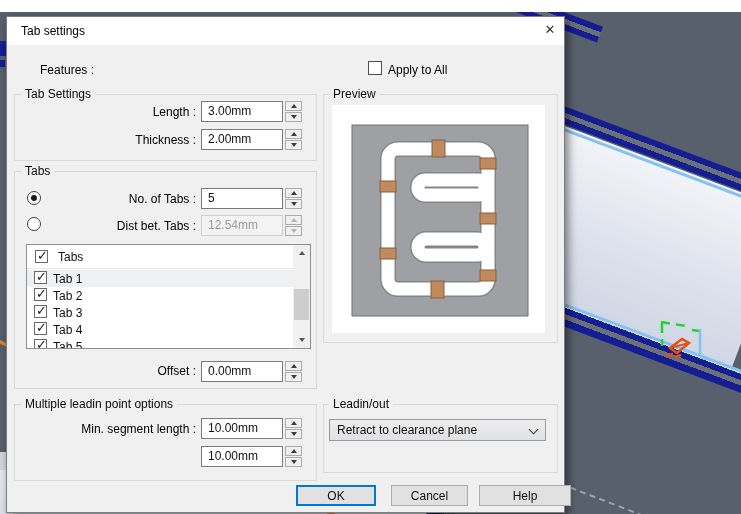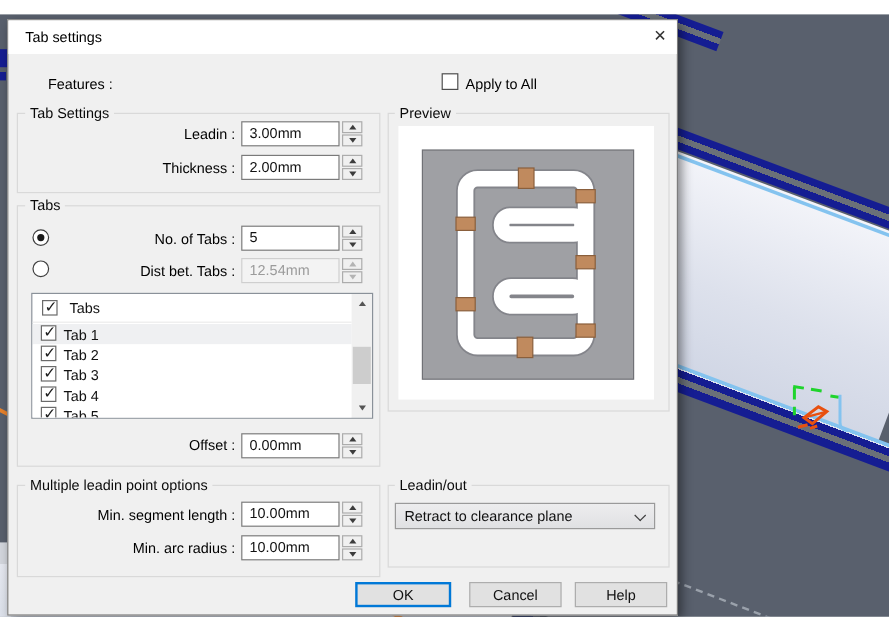--- a/index.html
+++ b/index.html
@@ -115,21 +115,21 @@
       <span class="title">Tab settings</span>
       <span class="close-btn">✕</span>
     </div>
 
     <div class="lbl" style="left:24px;top:46px;width:63px;">Features :</div>
     <div class="cb" style="left:361px;top:44px;"></div>
     <div class="llbl" style="left:381px;top:46px;">Apply to All</div>
 
     <div class="grp" style="left:7px;top:77px;width:303px;height:67px;"></div>
     <div class="cap" style="left:14px;top:70px;">Tab Settings</div>
-    <div class="lbl" style="left:50px;top:88px;width:139px;">Leadin :</div>
+    <div class="lbl" style="left:50px;top:88px;width:139px;">Length :</div>
     <div class="fld" style="left:194px;top:84px;">3.00mm</div>
     <div class="spin" style="left:278px;top:84px;">
       <div class="sb up">
           <div class="tri-up"></div>
         </div>
       <div class="sb dn">
           <div class="tri-dn"></div>
         </div>
     </div>
     <div class="lbl" style="left:50px;top:116px;width:139px;">Thickness :</div>
@@ -236,21 +236,20 @@
     <div class="lbl" style="left:30px;top:405px;width:159px;">Min. segment length :</div>
     <div class="fld" style="left:194px;top:401px;">10.00mm</div>
     <div class="spin" style="left:278px;top:401px;">
       <div class="sb up">
           <div class="tri-up"></div>
         </div>
       <div class="sb dn">
           <div class="tri-dn"></div>
         </div>
     </div>
-    <div class="lbl" style="left:30px;top:433px;width:159px;">Min. arc radius :</div>
     <div class="fld" style="left:194px;top:429px;">10.00mm</div>
     <div class="spin" style="left:278px;top:429px;">
       <div class="sb up">
           <div class="tri-up"></div>
         </div>
       <div class="sb dn">
           <div class="tri-dn"></div>
         </div>
     </div>
 
@@ -286,15 +285,15 @@
 
     <div class="grp" style="left:316px;top:387px;width:235px;height:69px;"></div>
     <div class="cap" style="left:322px;top:380px;">Leadin/out</div>
     <div class="combo" style="left:322px;top:402px;width:217px;">
       <span>Retract to clearance plane</span>
       <span class="chev" style="left:200px;top:6px;"></span>
     </div>
 
     <div class="btn" style="left:384px;top:468px;width:77px;">Cancel</div>
     <div class="btn primary" style="left:289px;top:468px;width:80px;">OK</div>
-    <div class="btn" style="left:472px;top:468px;width:77px;">Help</div>
+    <div class="btn" style="left:472px;top:468px;width:92px;">Help</div>
   </div>
 </div>
 
 </body></html>

